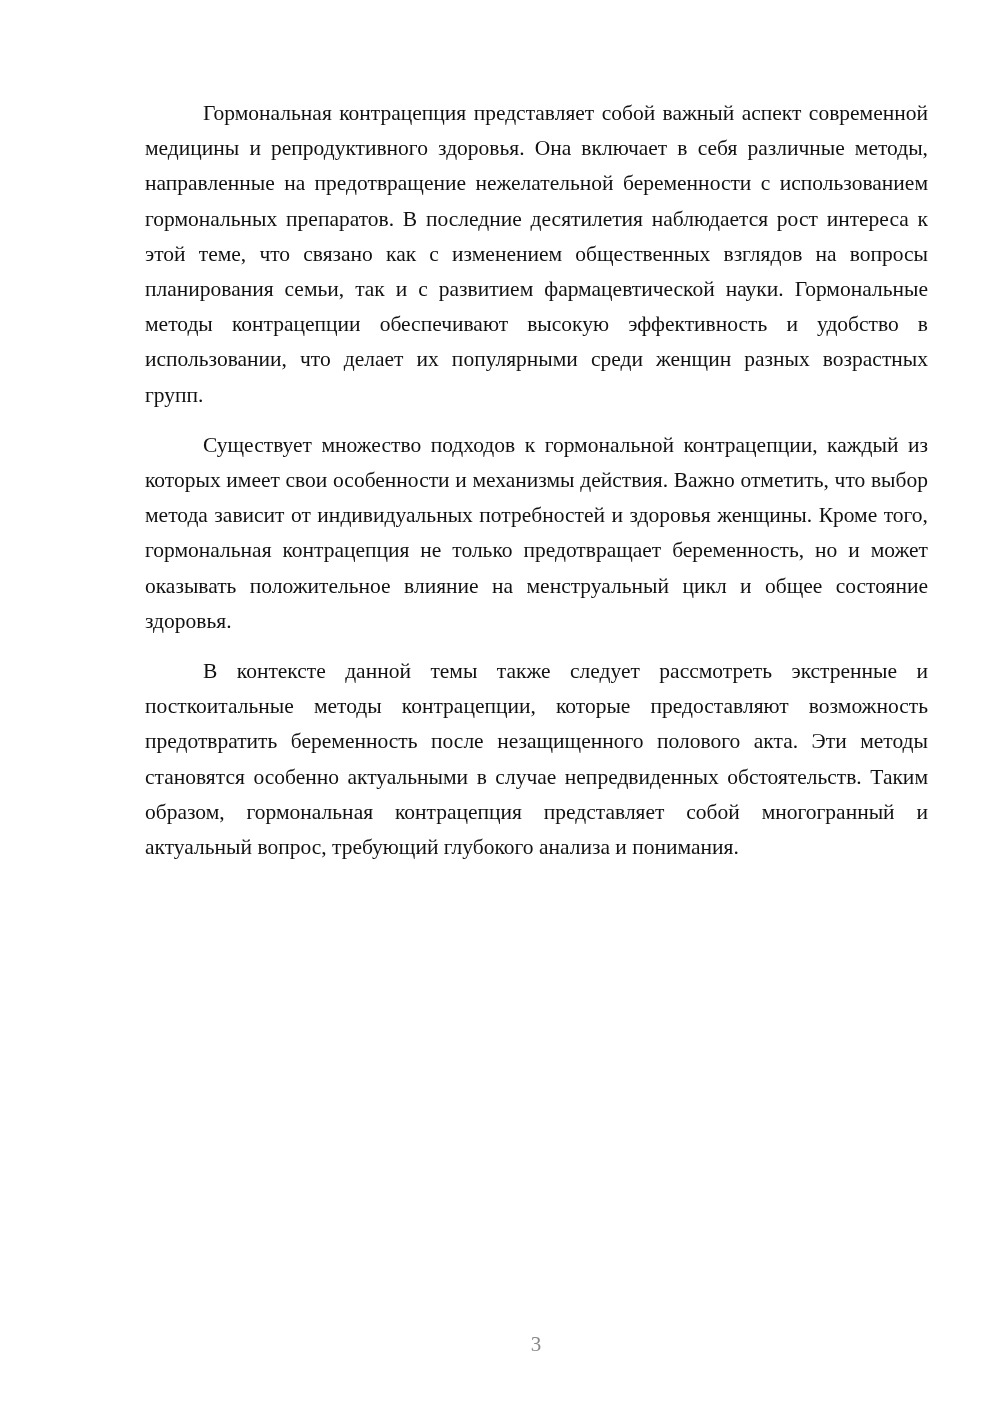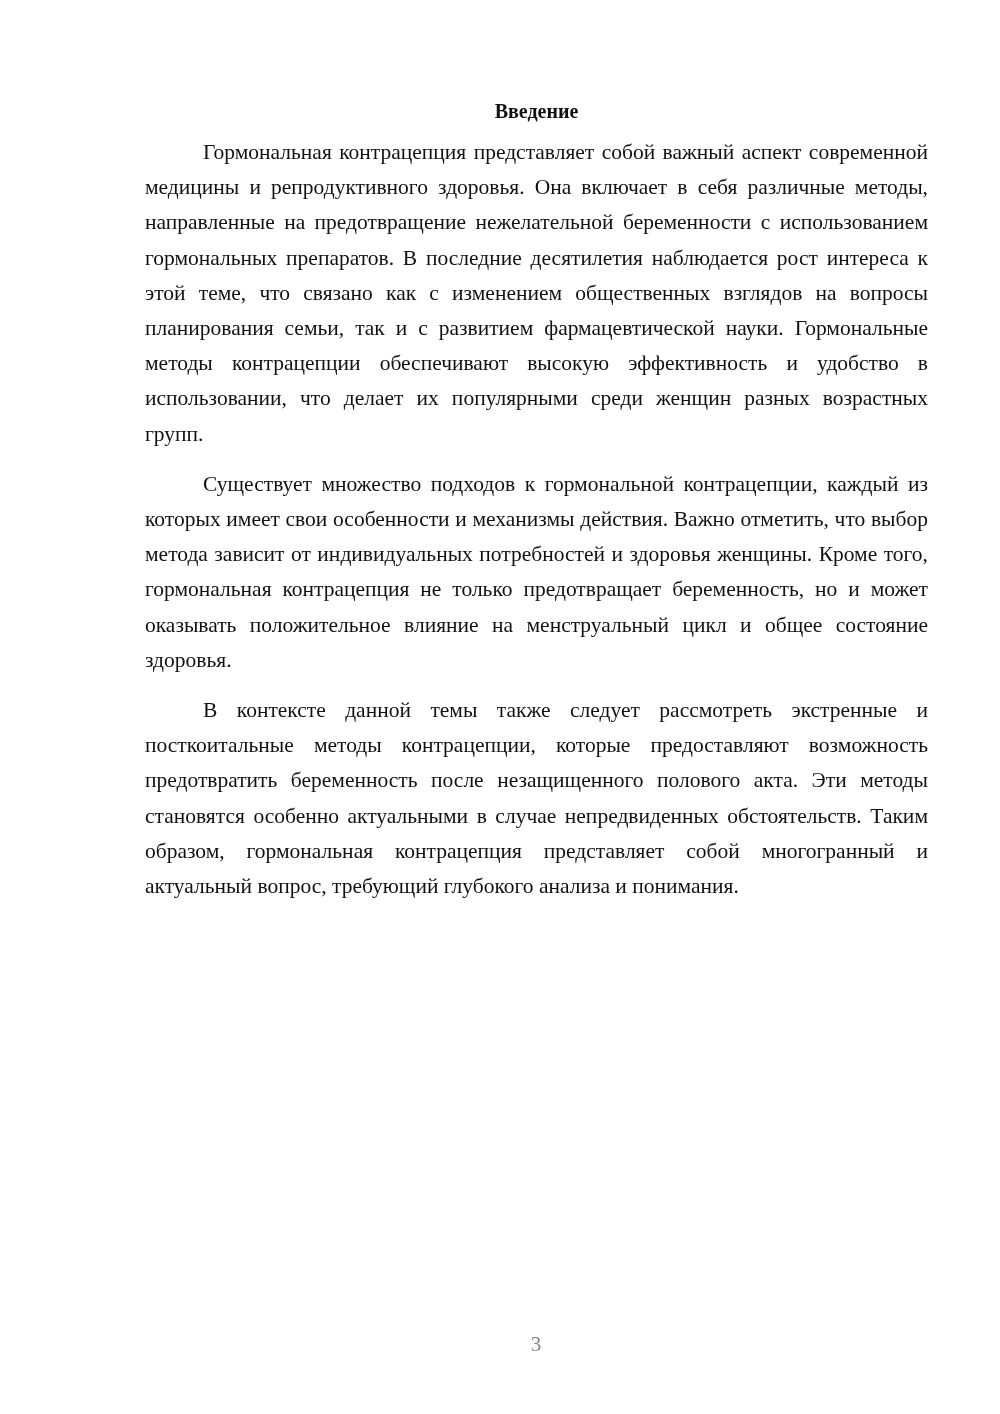--- a/index.html
+++ b/index.html
@@ -28,19 +28,18 @@
     font-family: "Liberation Serif", "DejaVu Serif", serif;
     font-size: 21px; color: #888;
     padding-left: 72px; box-sizing: border-box;
   }
 </style>
 </head>
 <body>
 
 <div class="page">
   <div class="content">
-    <h1 class="title">Введение</h1>
     <p class="para">Гормональная контрацепция представляет собой важный аспект современной медицины и репродуктивного здоровья. Она включает в себя различные методы, направленные на предотвращение нежелательной беременности с использованием гормональных препаратов. В последние десятилетия наблюдается рост интереса к этой теме, что связано как с изменением общественных взглядов на вопросы планирования семьи, так и с развитием фармацевтической науки. Гормональные методы контрацепции обеспечивают высокую эффективность и удобство в использовании, что делает их популярными среди женщин разных возрастных групп.</p>
     <p class="para">Существует множество подходов к гормональной контрацепции, каждый из которых имеет свои особенности и механизмы действия. Важно отметить, что выбор метода зависит от индивидуальных потребностей и здоровья женщины. Кроме того, гормональная контрацепция не только предотвращает беременность, но и может оказывать положительное влияние на менструальный цикл и общее состояние здоровья.</p>
     <p class="para">В контексте данной темы также следует рассмотреть экстренные и посткоитальные методы контрацепции, которые предоставляют возможность предотвратить беременность после незащищенного полового акта. Эти методы становятся особенно актуальными в случае непредвиденных обстоятельств. Таким образом, гормональная контрацепция представляет собой многогранный и актуальный вопрос, требующий глубокого анализа и понимания.</p>
   </div>
   <div class="page-number">3</div>
 </div>
 
 </body></html>

